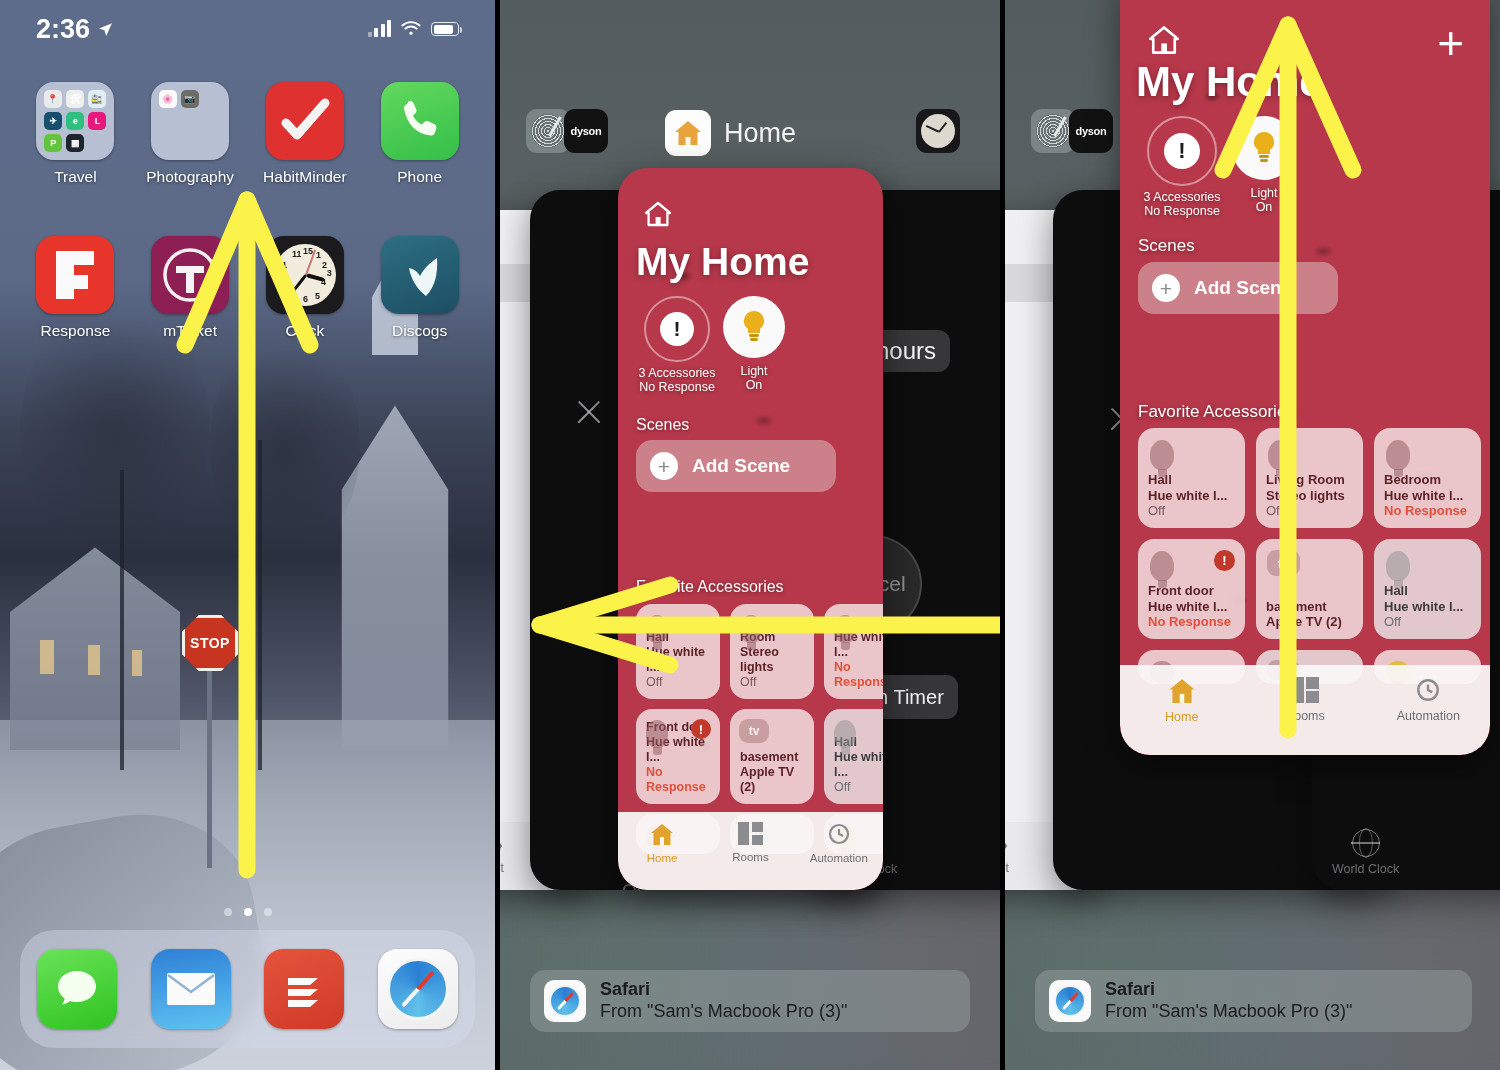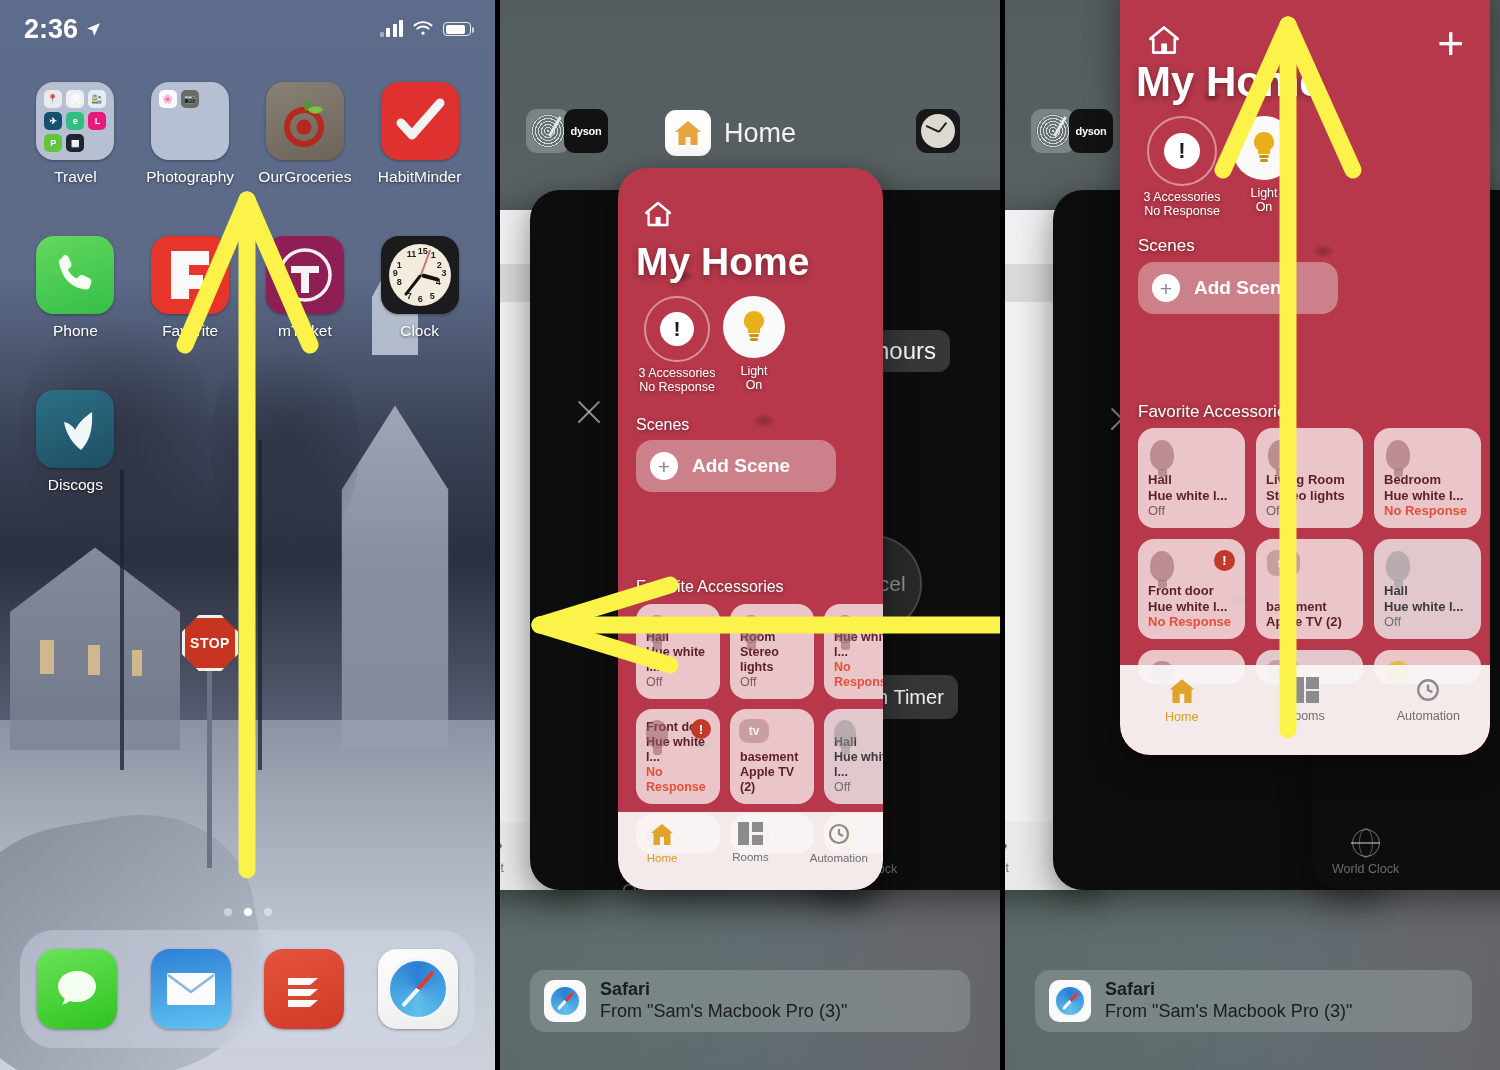--- a/index.html
+++ b/index.html
@@ -64,21 +64,21 @@
     background: #c7341f; border: 3px solid #f2efe6;
     clip-path: polygon(30% 0%,70% 0%,100% 30%,100% 70%,70% 100%,30% 100%,0% 70%,0% 30%);
     display: flex; align-items: center; justify-content: center;
     color: #fff; font-size: 14px; font-weight: bold; letter-spacing: .5px;
   }
   .stop-pole { position: absolute; left: 207px; top: 668px; width: 5px; height: 200px; background: #6a7383; }
 
   .statusbar {
     position: absolute; top: 0; left: 0; right: 0; height: 58px;
     display: flex; align-items: center; justify-content: space-between;
-    padding: 0 24px; color: #fff;
+    padding: 0 36px; color: #fff;
   }
   .sb-time { font-size: 27px; font-weight: 600; display: flex; align-items: center; gap: 7px; }
   .sb-right { display: flex; align-items: center; gap: 9px; }
   .bars { display: flex; align-items: flex-end; gap: 2.5px; height: 16px; }
   .bars i { width: 4px; background: #fff; border-radius: 1px; display: block; }
   .bars i:nth-child(1){ height:5px; opacity:.45 }
   .bars i:nth-child(2){ height:9px }
   .bars i:nth-child(3){ height:13px }
   .bars i:nth-child(4){ height:17px }
   .batt { width: 28px; height: 14px; border: 1.8px solid rgba(255,255,255,.85); border-radius: 4px; position: relative; }
@@ -415,31 +415,20 @@
             <div class="mini"></div>
             <div class="mini"></div>
             <div class="mini"></div>
             <div class="mini"></div>
           </div>
         </div>
         <div class="app-label">Photography</div>
       </div>
 
       <div class="app">
-        <div class="app-icon ic-groceries">
-          <svg width="56" height="56" viewBox="0 0 56 56">
-            <circle cx="27" cy="34" r="17" fill="none" stroke="#b5281f" stroke-width="6"></circle>
-            <circle cx="27" cy="34" r="7.5" fill="#b5281f"></circle>
-            <path d="M30 16c7-4 14-3 16 1-5 5-12 5-16-1z" fill="#7dc242"></path>
-            <path d="M28 18c-2-6 1-11 5-12 1 6-1 10-5 12z" fill="#4e9b2d"></path>
-          </svg>
-        </div>
-        <div class="app-label">OurGroceries</div>
-      </div>
-      <div class="app">
         <div class="app-icon ic-habit">
           <svg width="56" height="56" viewBox="0 0 56 56">
               <path d="M9 30l11 12L48 10" stroke="#f3f3f3" stroke-width="9" fill="none" stroke-linecap="round" stroke-linejoin="round"></path>
             </svg>
         </div>
         <div class="app-label">HabitMinder</div>
       </div>
       <div class="app">
         <div class="app-icon ic-phone">
           <svg width="50" height="50" viewBox="0 0 24 24">
@@ -447,21 +436,21 @@
             </svg>
         </div>
         <div class="app-label">Phone</div>
       </div>
       <div class="app">
         <div class="app-icon ic-flip">
           <svg width="50" height="52" viewBox="0 0 50 52">
               <path d="M6 2h38v14H24v10h14v14H24v10H6z" fill="#fafafa"></path>
             </svg>
         </div>
-        <div class="app-label">Favorite</div>
+        <div class="app-label">Response</div>
       </div>
 
       <div class="app">
         <div class="app-icon ic-mticket">
           <svg width="60" height="60" viewBox="0 0 60 60">
             <circle cx="30" cy="30" r="25" fill="none" stroke="#f4eef1" stroke-width="3.5"></circle>
             <path d="M16 21h28v7H34v20h-8V28H16z" fill="#f7f2f4"></path>
           </svg>
         </div>
         <div class="app-label">mTicket</div>

